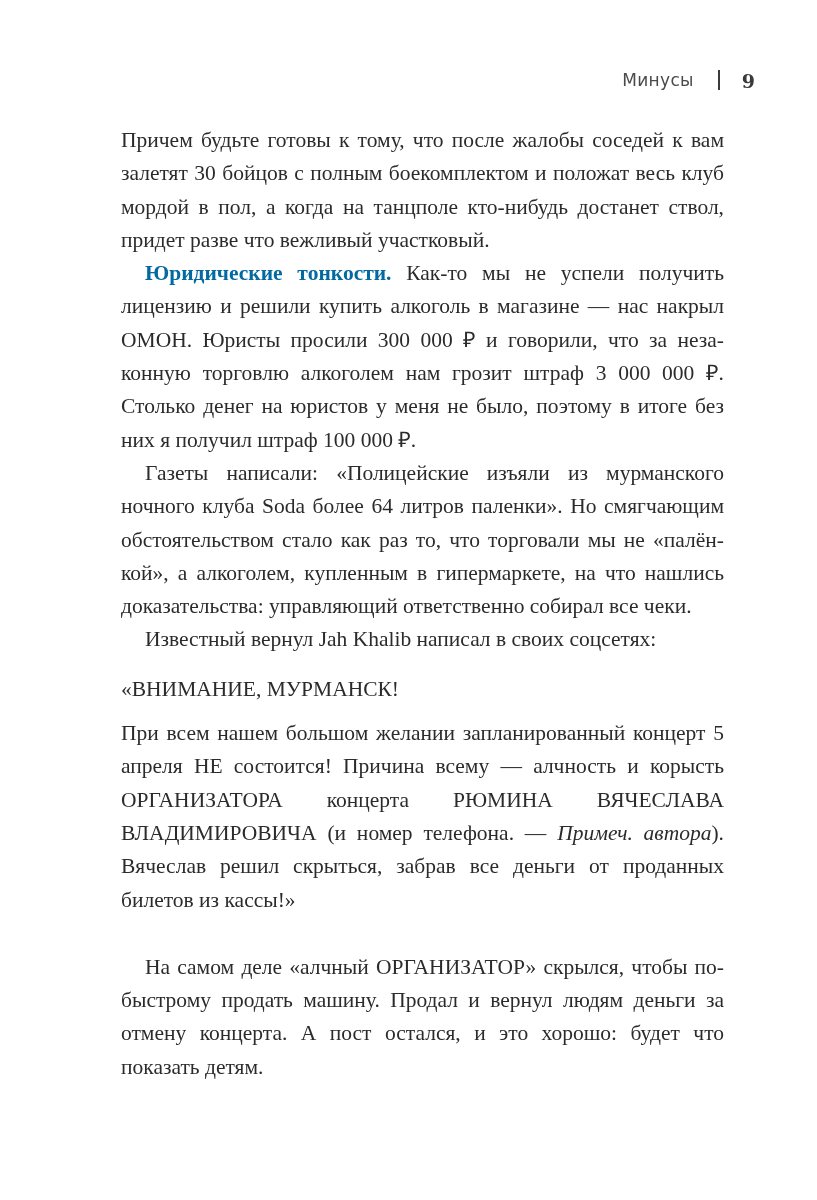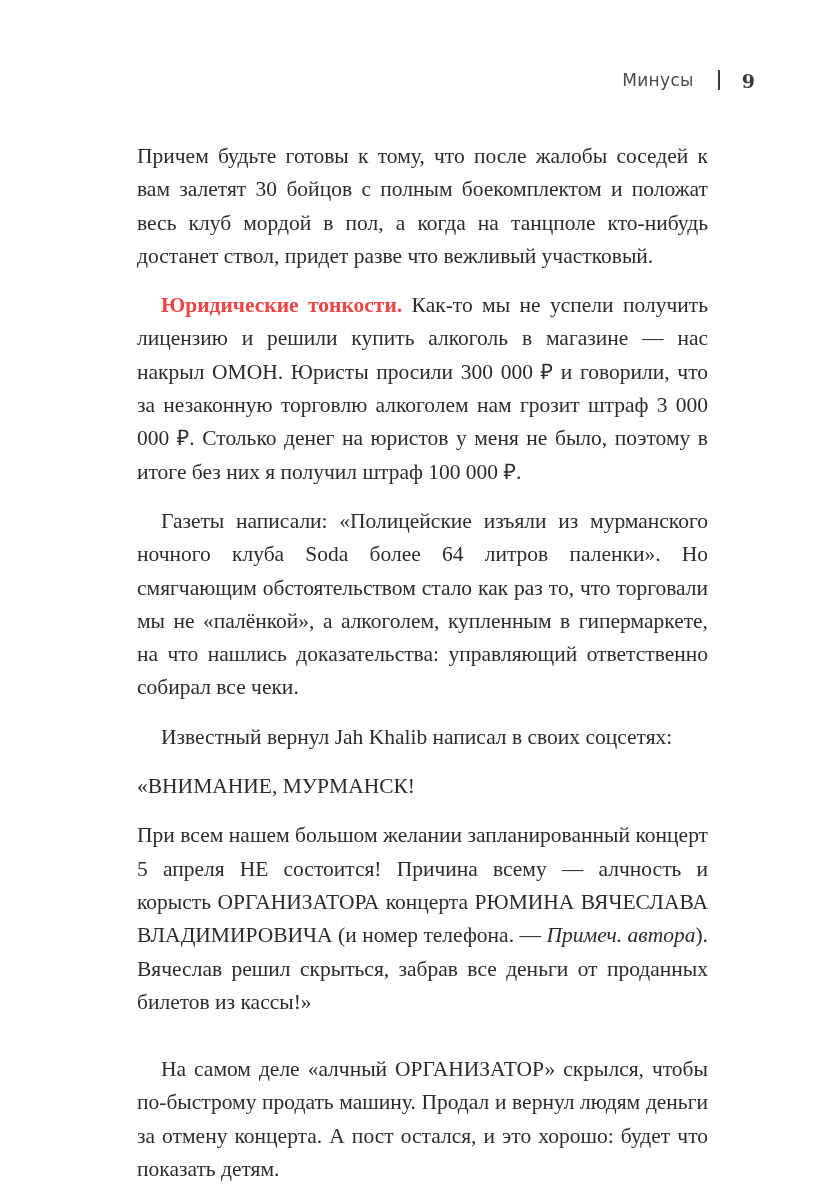--- a/index.html
+++ b/index.html
@@ -43,34 +43,34 @@
       position: absolute;
       left: 121px;
       top: 124px;
       width: 603px;
       font-family: "Liberation Serif", serif;
       font-size: 21.5px;
       line-height: 33.3px;
       color: #2b2b2b;
     }
     .text-block p {
-      margin: 16px;
+      margin: 0;
       text-align: justify;
       text-align-last: left;
       hyphens: manual;
     }
     .text-block p.indent {
       text-indent: 24px;
     }
     .text-block p.nofirstindent {
       text-indent: 0;
     }
     .lead {
       font-weight: bold;
-      color: #ef4444;
+      color: #0369a1;
     }
     .quote {
       margin: 16px 0 0 0;
     }
     .quote p {
       text-indent: 0 !important;
     }
     .quote .quote-head {
       margin-bottom: 11px;
     }

